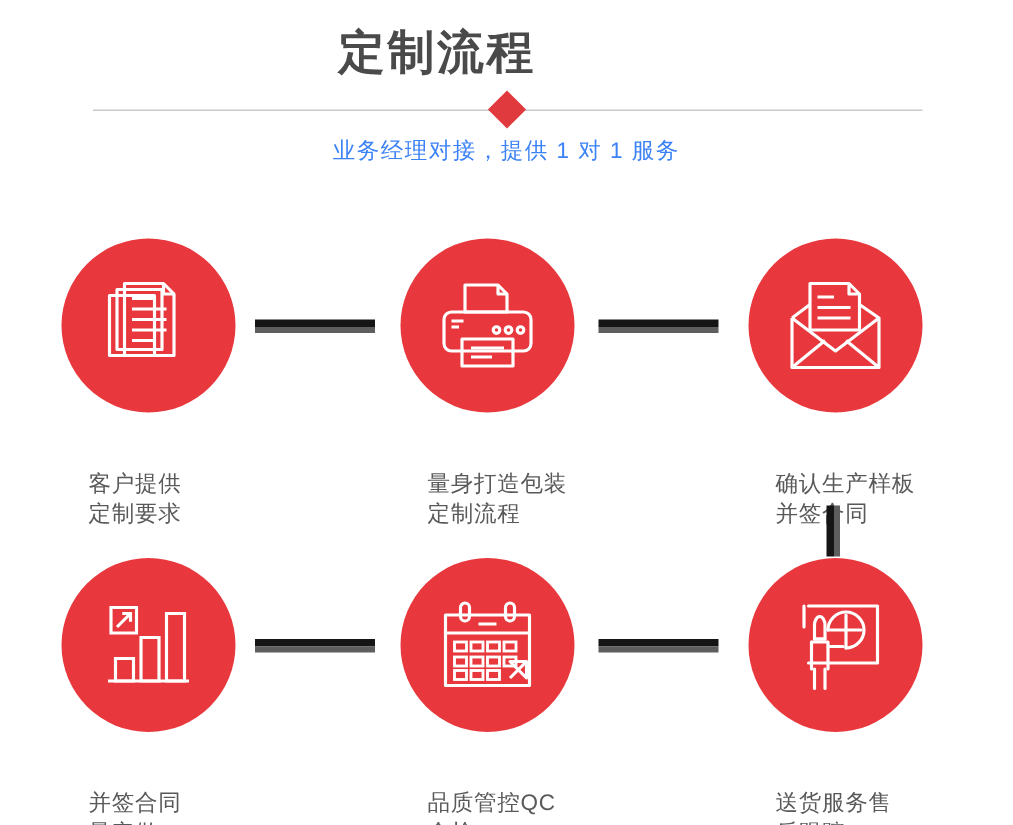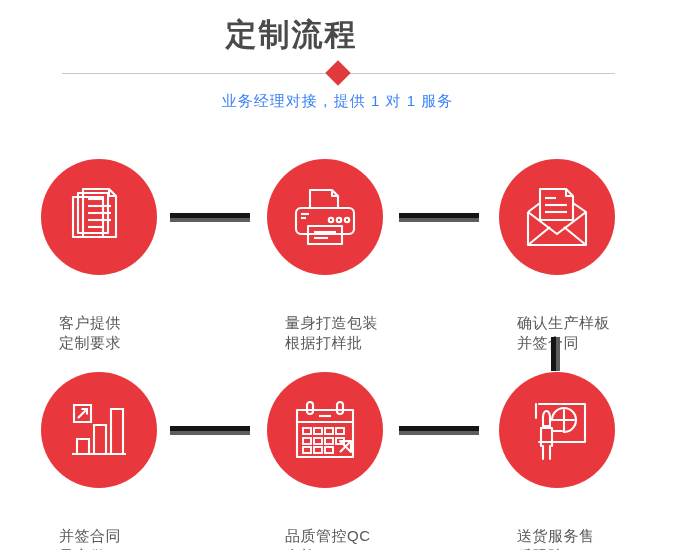--- a/index.html
+++ b/index.html
@@ -198,21 +198,21 @@
           <line x1="21" y1="53" x2="35" y2="53"></line>
         </g>
         <g fill="none" stroke="#ffffff" stroke-width="2.1">
           <circle cx="38" cy="35" r="2.2"></circle>
           <circle cx="46" cy="35" r="2.2"></circle>
           <circle cx="54" cy="35" r="2.2"></circle>
         </g>
       </svg>
     </div>
     <div class="step-label">量身打造包装
-根据打样批</div>
+定制流程</div>
   </div>
 
   <div class="conn-h" style="left:399px; top:213px;">
     <div class="bar-dark"></div>
     <div class="bar-gray"></div>
   </div>
 
   <div class="step" style="left:499px; top:159px;">
     <div class="step-circle">
       <svg width="64" height="64" viewBox="0 0 64 64">

